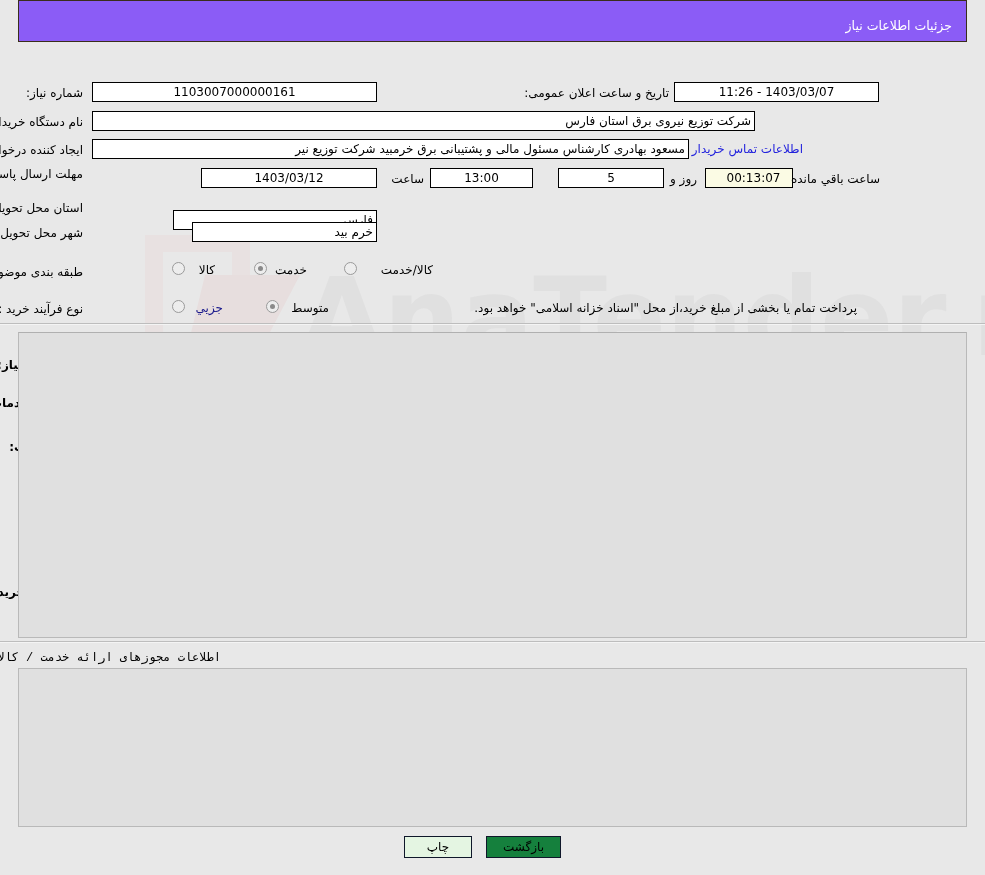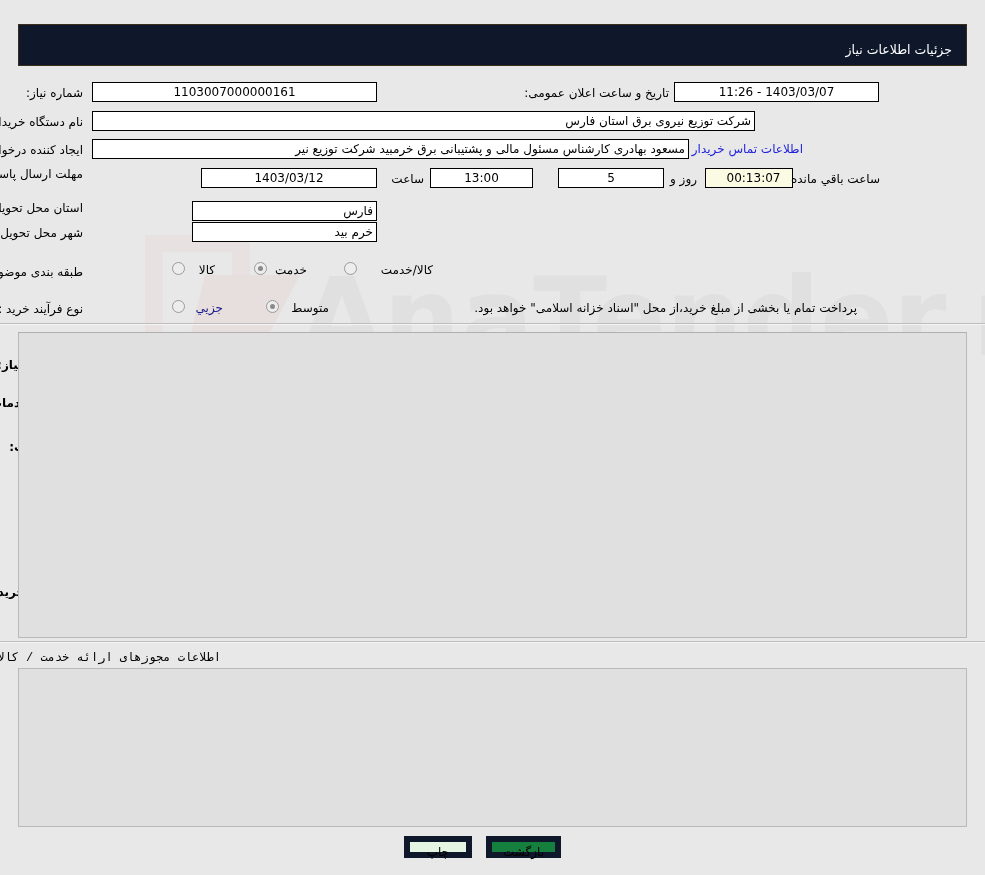--- a/index.html
+++ b/index.html
@@ -23,23 +23,23 @@
     left: 0; top: 180px;
     width: 985px; height: 250px;
     pointer-events: none;
     z-index: 0;
     opacity: .30;
   }
 
   
   .header {
     position: absolute;
-    left: 18px; top: 24px;
+    left: 18px; top: 0;
     width: 949px; height: 42px;
-    background: #0f172a;
+    background: #8b5cf6;
     border: 1px solid #3a2d1c;
     color: #ffffff;
     font-size: 12.5px;
     z-index: 2;
   }
   .header-title {
     position: absolute;
     right: 14px; top: 24px;
     transform: translateY(-50%);
     white-space: nowrap;
@@ -214,21 +214,21 @@
     color: #9a9a9a;
   }
 
   
   .btn {
     position: absolute;
     height: 22px;
     line-height: 20px;
     text-align: center;
     font-size: 12px;
-    border: 6px solid #0f172a;
+    border: 1px solid #0f172a;
     color: #000;
     cursor: pointer;
     direction: rtl;
   }
   .btn-print  { background: #e4f5e2; }
   .btn-back   { background: #15803d; }
 </style>
 </head>
 <body>
 
@@ -265,21 +265,21 @@
 <div class="lbl" style="right:902px; top:167px; line-height:15px; text-align:right;">مهلت ارسال پاسخ: تا تاریخ:</div>
 <div class="fld center" style="right:608px; top:168px; width:176px;">1403/03/12</div>
 <div class="lbl" style="right:561px; top:172px;">ساعت</div>
 <div class="fld center" style="right:452px; top:168px; width:103px;">13:00</div>
 <div class="fld center" style="right:321px; top:168px; width:106px;">5</div>
 <div class="lbl" style="right:288px; top:172px;margin-left:6px;">روز و</div>
 <div class="fld center cream" style="right:192px; top:168px; width:88px;">00:13:07</div>
 <div class="lbl" style="right:105px; top:172px;">ساعت باقي مانده</div>
 
 <div class="lbl" style="right:902px; top:201px;">استان محل تحویل:</div>
-<div class="fld" style="right:608px; top:201px; width:185px;">فارس</div>
+<div class="fld" style="right:608px; top:210px; width:204px;">فارس</div>
 
 <div class="lbl" style="right:902px; top:226px;">شهر محل تحویل:</div>
 <div class="fld" style="right:608px; top:222px; width:185px;">خرم بید</div>
 
 <div class="lbl" style="right:902px; top:265px;">طبقه بندی موضوعی:</div>
 <div class="radio" style="right:800px; top:262px;"></div>
 <div class="rlabel" style="right:770px; top:263px;">کالا</div>
 <div class="radio on" style="right:718px; top:262px;"></div>
 <div class="rlabel" style="right:678px; top:263px;font-family:Liberation Serif, serif;">خدمت</div>
 <div class="radio" style="right:628px; top:262px;"></div>

